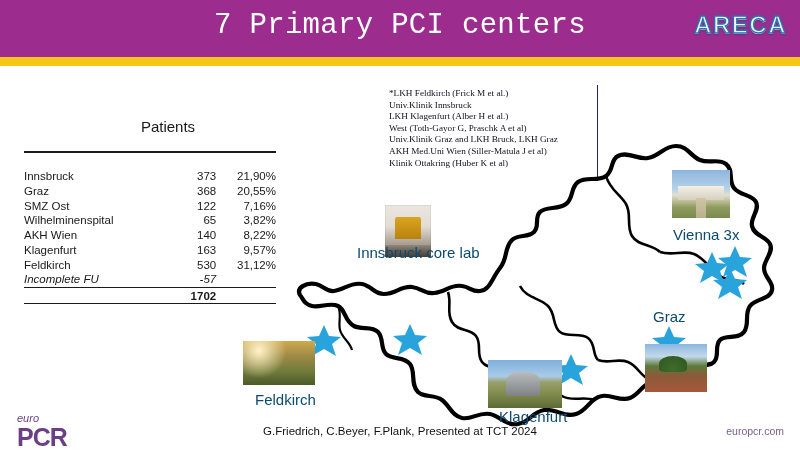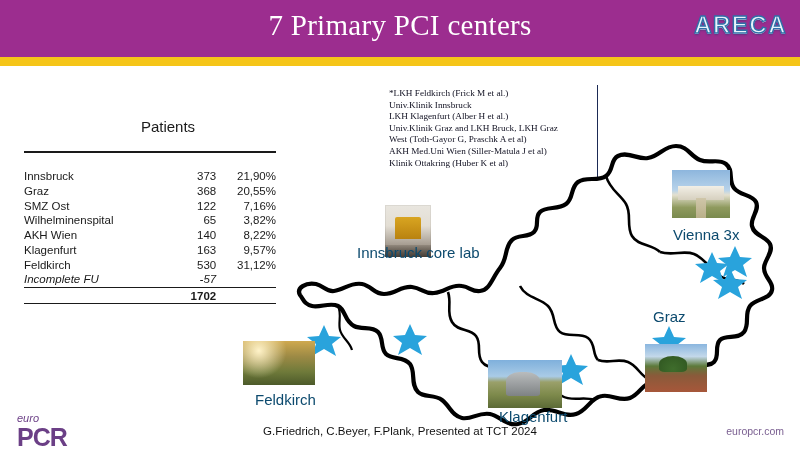--- a/index.html
+++ b/index.html
@@ -25,21 +25,21 @@
   }
   #header-title {
     position: absolute;
     left: 0; top: 9px;
     width: 800px;
     text-align: center;
     color: #ffffff;
     font-size: 29px;
     font-weight: 400;
     letter-spacing: 0.3px;
-    font-family: Liberation Serif, serif;
+    font-family: Liberation Mono, monospace;
   }
   #areca-logo {
     position: absolute;
     right: 13px; top: 11px;
     font-size: 24px;
     font-weight: 700;
     letter-spacing: 1.5px;
     font-family: "Liberation Sans", sans-serif;
     color: #e8f3fb;
     -webkit-text-stroke: 1.4px #2f6fa8;
@@ -315,22 +315,22 @@
         <td></td>
       </tr>
     </tbody>
   </table>
 </div>
 
 <div id="references">
   <div>*LKH Feldkirch (Frick M et al.)</div>
   <div>Univ.Klinik Innsbruck</div>
   <div>LKH Klagenfurt (Alber H et al.)</div>
+  <div>West (Toth-Gayor G, Praschk A et al)</div>
   <div>Univ.Klinik Graz and LKH Bruck, LKH Graz</div>
-  <div>West (Toth-Gayor G, Praschk A et al)</div>
   <div>AKH Med.Uni Wien (Siller-Matula J et al)</div>
   <div>Klinik Ottakring (Huber K et al)</div>
 </div>
 <div id="ref-divider"></div>
 
 <div id="map-area">
 
   <svg id="map-svg" width="800" height="370" viewBox="0 0 800 370">
 
     <path fill="#ffffff" stroke="#000000" stroke-width="4.2" stroke-linejoin="round" stroke-linecap="round" d="M 300 235

